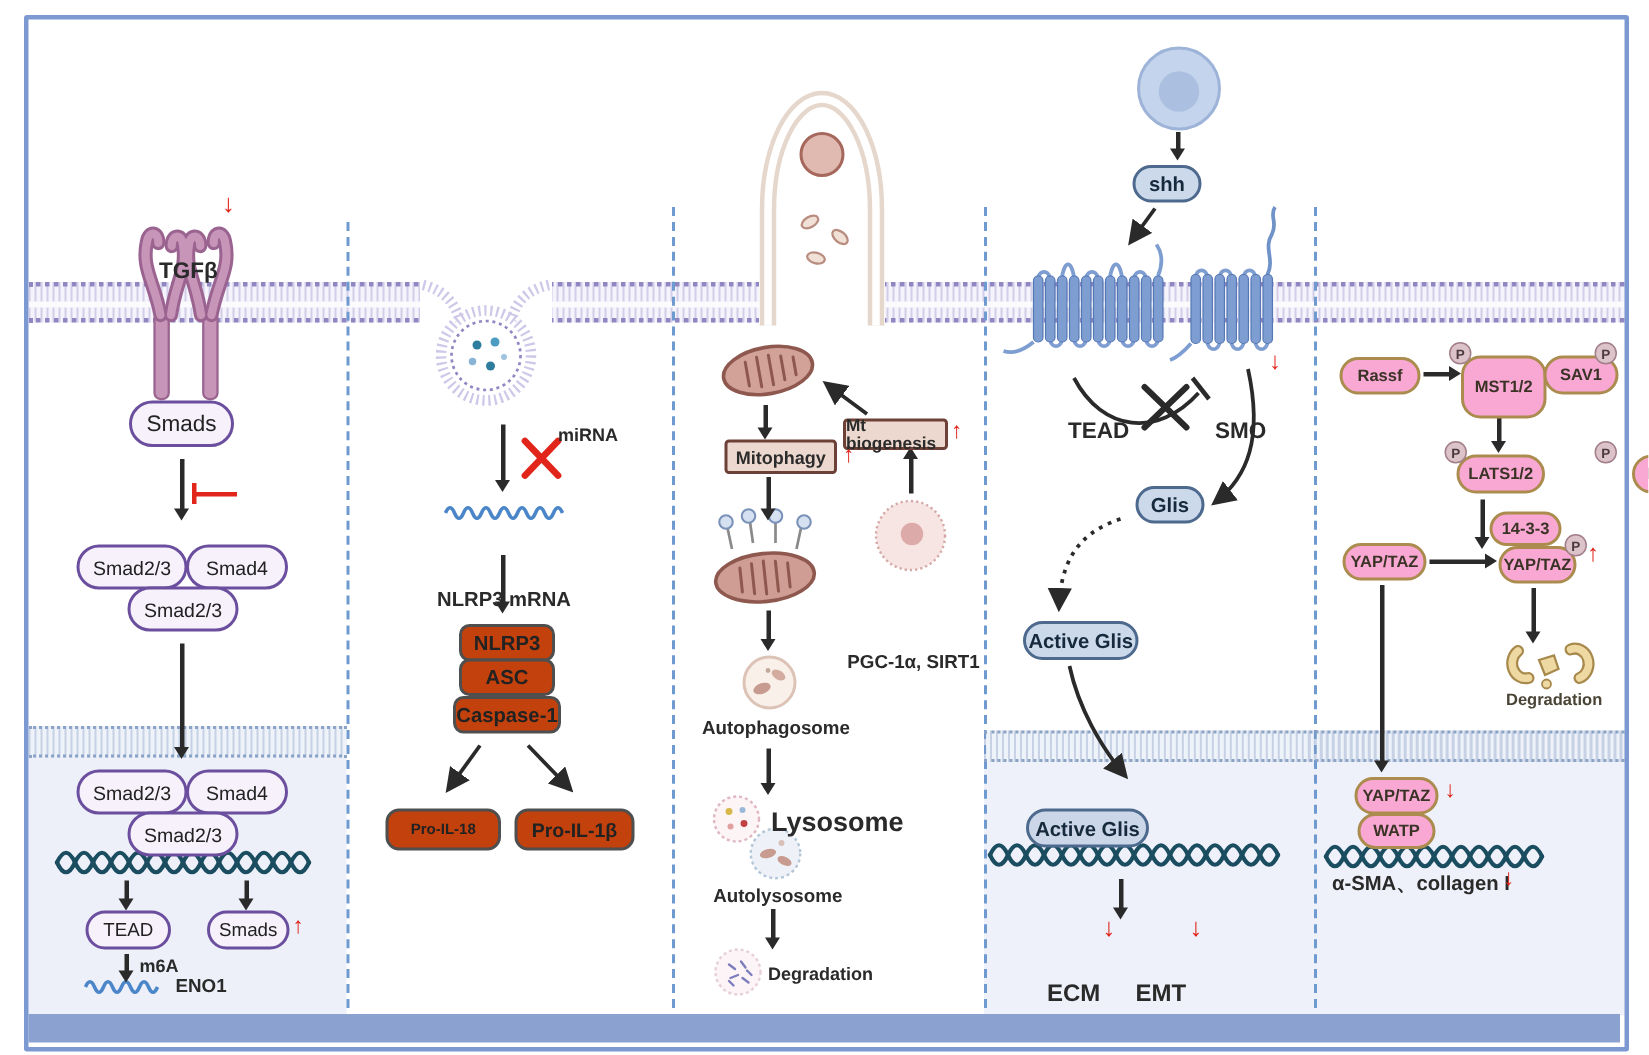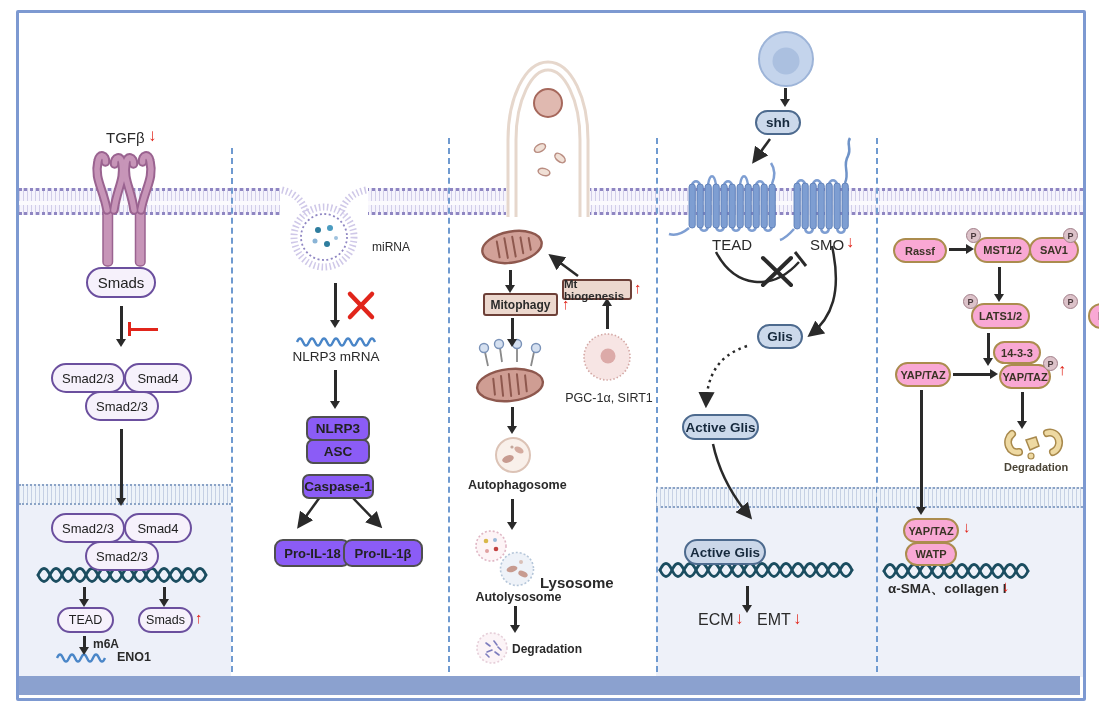--- a/index.html
+++ b/index.html
@@ -19,25 +19,25 @@
       border-top:2px dotted #8ba3c6;border-bottom:2px dotted #8ba3c6;box-sizing:border-box;z-index:2;}
   .nucleus{position:absolute;background:#edf0f9;z-index:0;}
   .sep{position:absolute;width:0;border-left:2px dashed #6f9ad0;z-index:1;}
   
   .pill{position:absolute;display:flex;align-items:center;justify-content:center;
         box-sizing:border-box;border-radius:16px;font-size:13px;z-index:12;white-space:nowrap;}
   .purple{background:#f6f1fb;border:2px solid #6b4f9e;}
   .bluep{background:#ccd9eb;border:2px solid #4d6a8e;font-weight:bold;font-size:13.5px;color:#16293d;}
   .tanp{background:#f9a8d4;border:2px solid #ab8c4e;font-size:11px;font-weight:bold;color:#3a3325;border-radius:13px;}
   .gbox{position:absolute;display:flex;align-items:center;justify-content:center;box-sizing:border-box;
-        background:#8b5cf6;border:2px solid #4f4f4f;border-radius:7px;font-size:13.5px;font-weight:600;z-index:12;}
+        background:#c2410c;border:2px solid #4f4f4f;border-radius:7px;font-size:13.5px;font-weight:600;z-index:12;}
   .bbox{position:absolute;display:flex;align-items:center;justify-content:center;box-sizing:border-box;
         background:#ecd8ce;border:2.5px solid #6d4038;border-radius:3px;font-size:12px;font-weight:bold;color:#2b2b2b;z-index:12;}
   .lbl{position:absolute;white-space:nowrap;font-size:13px;color:#2a2a2a;z-index:13;}
-  .b{font-weight:normal;}
+  .b{font-weight:bold;margin-top:43px;}
   .sb{font-weight:600;}
   .red{position:absolute;color:#e1251b;font-weight:bold;z-index:14;line-height:1;}
   
   .varrow{position:absolute;width:2.6px;background:#2a2a2a;z-index:10;}
   .varrow::after{content:"";position:absolute;left:-4.2px;bottom:-7px;width:0;height:0;
                  border:5.5px solid transparent;border-bottom:none;border-top:8px solid #2a2a2a;}
   .varrow.up::after{bottom:auto;top:-7px;border-top:none;border-bottom:8px solid #2a2a2a;}
   .harrow{position:absolute;height:2.6px;background:#2a2a2a;z-index:10;}
   .harrow::after{content:"";position:absolute;top:-4.2px;right:-7px;width:0;height:0;
                  border:5.5px solid transparent;border-right:none;border-left:8px solid #2a2a2a;}
@@ -340,59 +340,59 @@
   <div class="lbl sb" style="left:93px;top:637px;font-size:12px;">m6A</div>
   <div class="lbl sb" style="left:117px;top:650px;font-size:12.5px;">ENO1</div>
 
   <div class="lbl b" style="left:372px;top:240px;font-size:12px;">miRNA</div>
   <div class="varrow" style="left:334px;top:283px;height:38px;"></div>
   <div class="lbl b" style="left:291px;top:349px;width:90px;text-align:center;font-size:13.5px;">NLRP3 mRNA</div>
   <div class="varrow" style="left:334px;top:370px;height:32px;"></div>
 
   <div class="gbox" style="left:306px;top:416px;width:64px;height:25px;">NLRP3</div>
   <div class="gbox" style="left:306px;top:439px;width:64px;height:25px;">ASC</div>
-  <div class="gbox" style="left:302px;top:474px;width:72px;height:25px;">Caspase-1</div>
-
-  <div class="gbox" style="left:257px;top:539px;width:77px;height:28px;border-radius:9px;font-size:13px;margin-left:17px;">Pro-IL-18</div>
+  <div class="gbox" style="left:302px;top:464px;width:72px;height:25px;">Caspase-1</div>
+
+  <div class="gbox" style="left:257px;top:539px;width:77px;height:28px;border-radius:9px;font-size:10px;">Pro-IL-18</div>
   <div class="gbox" style="left:343px;top:539px;width:80px;height:28px;border-radius:9px;font-size:13px;">Pro-IL-1β</div>
 
   <div class="varrow" style="left:509px;top:270px;height:16px;"></div>
   <div class="bbox" style="left:483px;top:293px;width:75px;height:23px;">Mitophagy</div>
   <div class="red" style="left:562px;top:296px;font-size:15px;">↑</div>
   <div class="bbox" style="left:562px;top:279px;width:70px;height:21px;font-size:11.5px;">Mt biogenesis</div>
   <div class="red" style="left:634px;top:280px;font-size:15px;">↑</div>
   <div class="varrow up" style="left:606px;top:305px;height:24px;"></div>
   <div class="lbl b" style="left:564px;top:391px;width:90px;text-align:center;font-size:12.5px;">PGC-1α, SIRT1</div>
 
   <div class="varrow" style="left:511px;top:318px;height:22px;"></div>
   <div class="varrow" style="left:511px;top:407px;height:20px;"></div>
   <div class="lbl sb" style="left:468px;top:478px;width:92px;text-align:center;font-size:12.5px;">Autophagosome</div>
   <div class="varrow" style="left:511px;top:499px;height:24px;"></div>
-  <div class="lbl sb" style="left:540px;top:538px;font-size:15px;margin-top:36px;">Lysosome</div>
+  <div class="lbl sb" style="left:514px;top:538px;font-size:18px;">Lysosome</div>
   <div class="lbl sb" style="left:471px;top:590px;width:95px;text-align:center;font-size:12.5px;">Autolysosome</div>
   <div class="varrow" style="left:514px;top:606px;height:20px;"></div>
   <div class="lbl sb" style="left:512px;top:642px;font-size:12px;">Degradation</div>
 
   <div class="varrow" style="left:784px;top:88px;height:12px;"></div>
   <div class="pill bluep" style="left:755px;top:110px;width:46px;height:25px;">shh</div>
   <div class="lbl b" style="left:712px;top:236px;font-size:15px;">TEAD</div>
   <div class="lbl b" style="left:810px;top:236px;font-size:15px;">SMO</div>
   <div class="red" style="left:846px;top:234px;font-size:16px;">↓</div>
   <div class="pill bluep" style="left:757px;top:324px;width:46px;height:25px;">Glis</div>
   <div class="pill bluep" style="left:682px;top:414px;width:77px;height:26px;">Active Glis</div>
   <div class="pill bluep" style="left:684px;top:539px;width:82px;height:26px;background:#cbd7e9;">Active Glis</div>
   <div class="varrow" style="left:746px;top:586px;height:20px;"></div>
   <div class="lbl b" style="left:698px;top:611px;font-size:16px;">ECM</div>
   <div class="red" style="left:735px;top:610px;font-size:17px;">↓</div>
   <div class="lbl b" style="left:757px;top:611px;font-size:16px;">EMT</div>
   <div class="red" style="left:793px;top:610px;font-size:17px;">↓</div>
 
   <div class="pill tanp" style="left:893px;top:238px;width:54px;height:25px;">Rassf</div>
   <div class="harrow" style="left:949px;top:248px;width:18px;"></div>
-  <div class="pill tanp" style="left:974px;top:237px;width:57px;height:26px;">MST1/2</div>
+  <div class="pill tanp" style="left:974px;top:237px;width:57px;height:42px;">MST1/2</div>
   <div class="pbadge" style="left:966px;top:228px;">P</div>
   <div class="pill tanp" style="left:1029px;top:237px;width:50px;height:26px;">SAV1</div>
   <div class="pbadge" style="left:1063px;top:228px;">P</div>
 
   <div class="varrow" style="left:998px;top:267px;height:28px;"></div>
   <div class="pill tanp" style="left:971px;top:303px;width:59px;height:26px;">LATS1/2</div>
   <div class="pbadge" style="left:963px;top:294px;">P</div>
   <div class="pill tanp" style="left:1088px;top:303px;width:52px;height:26px;">MOB1</div>
   <div class="pbadge" style="left:1063px;top:294px;">P</div>
 

